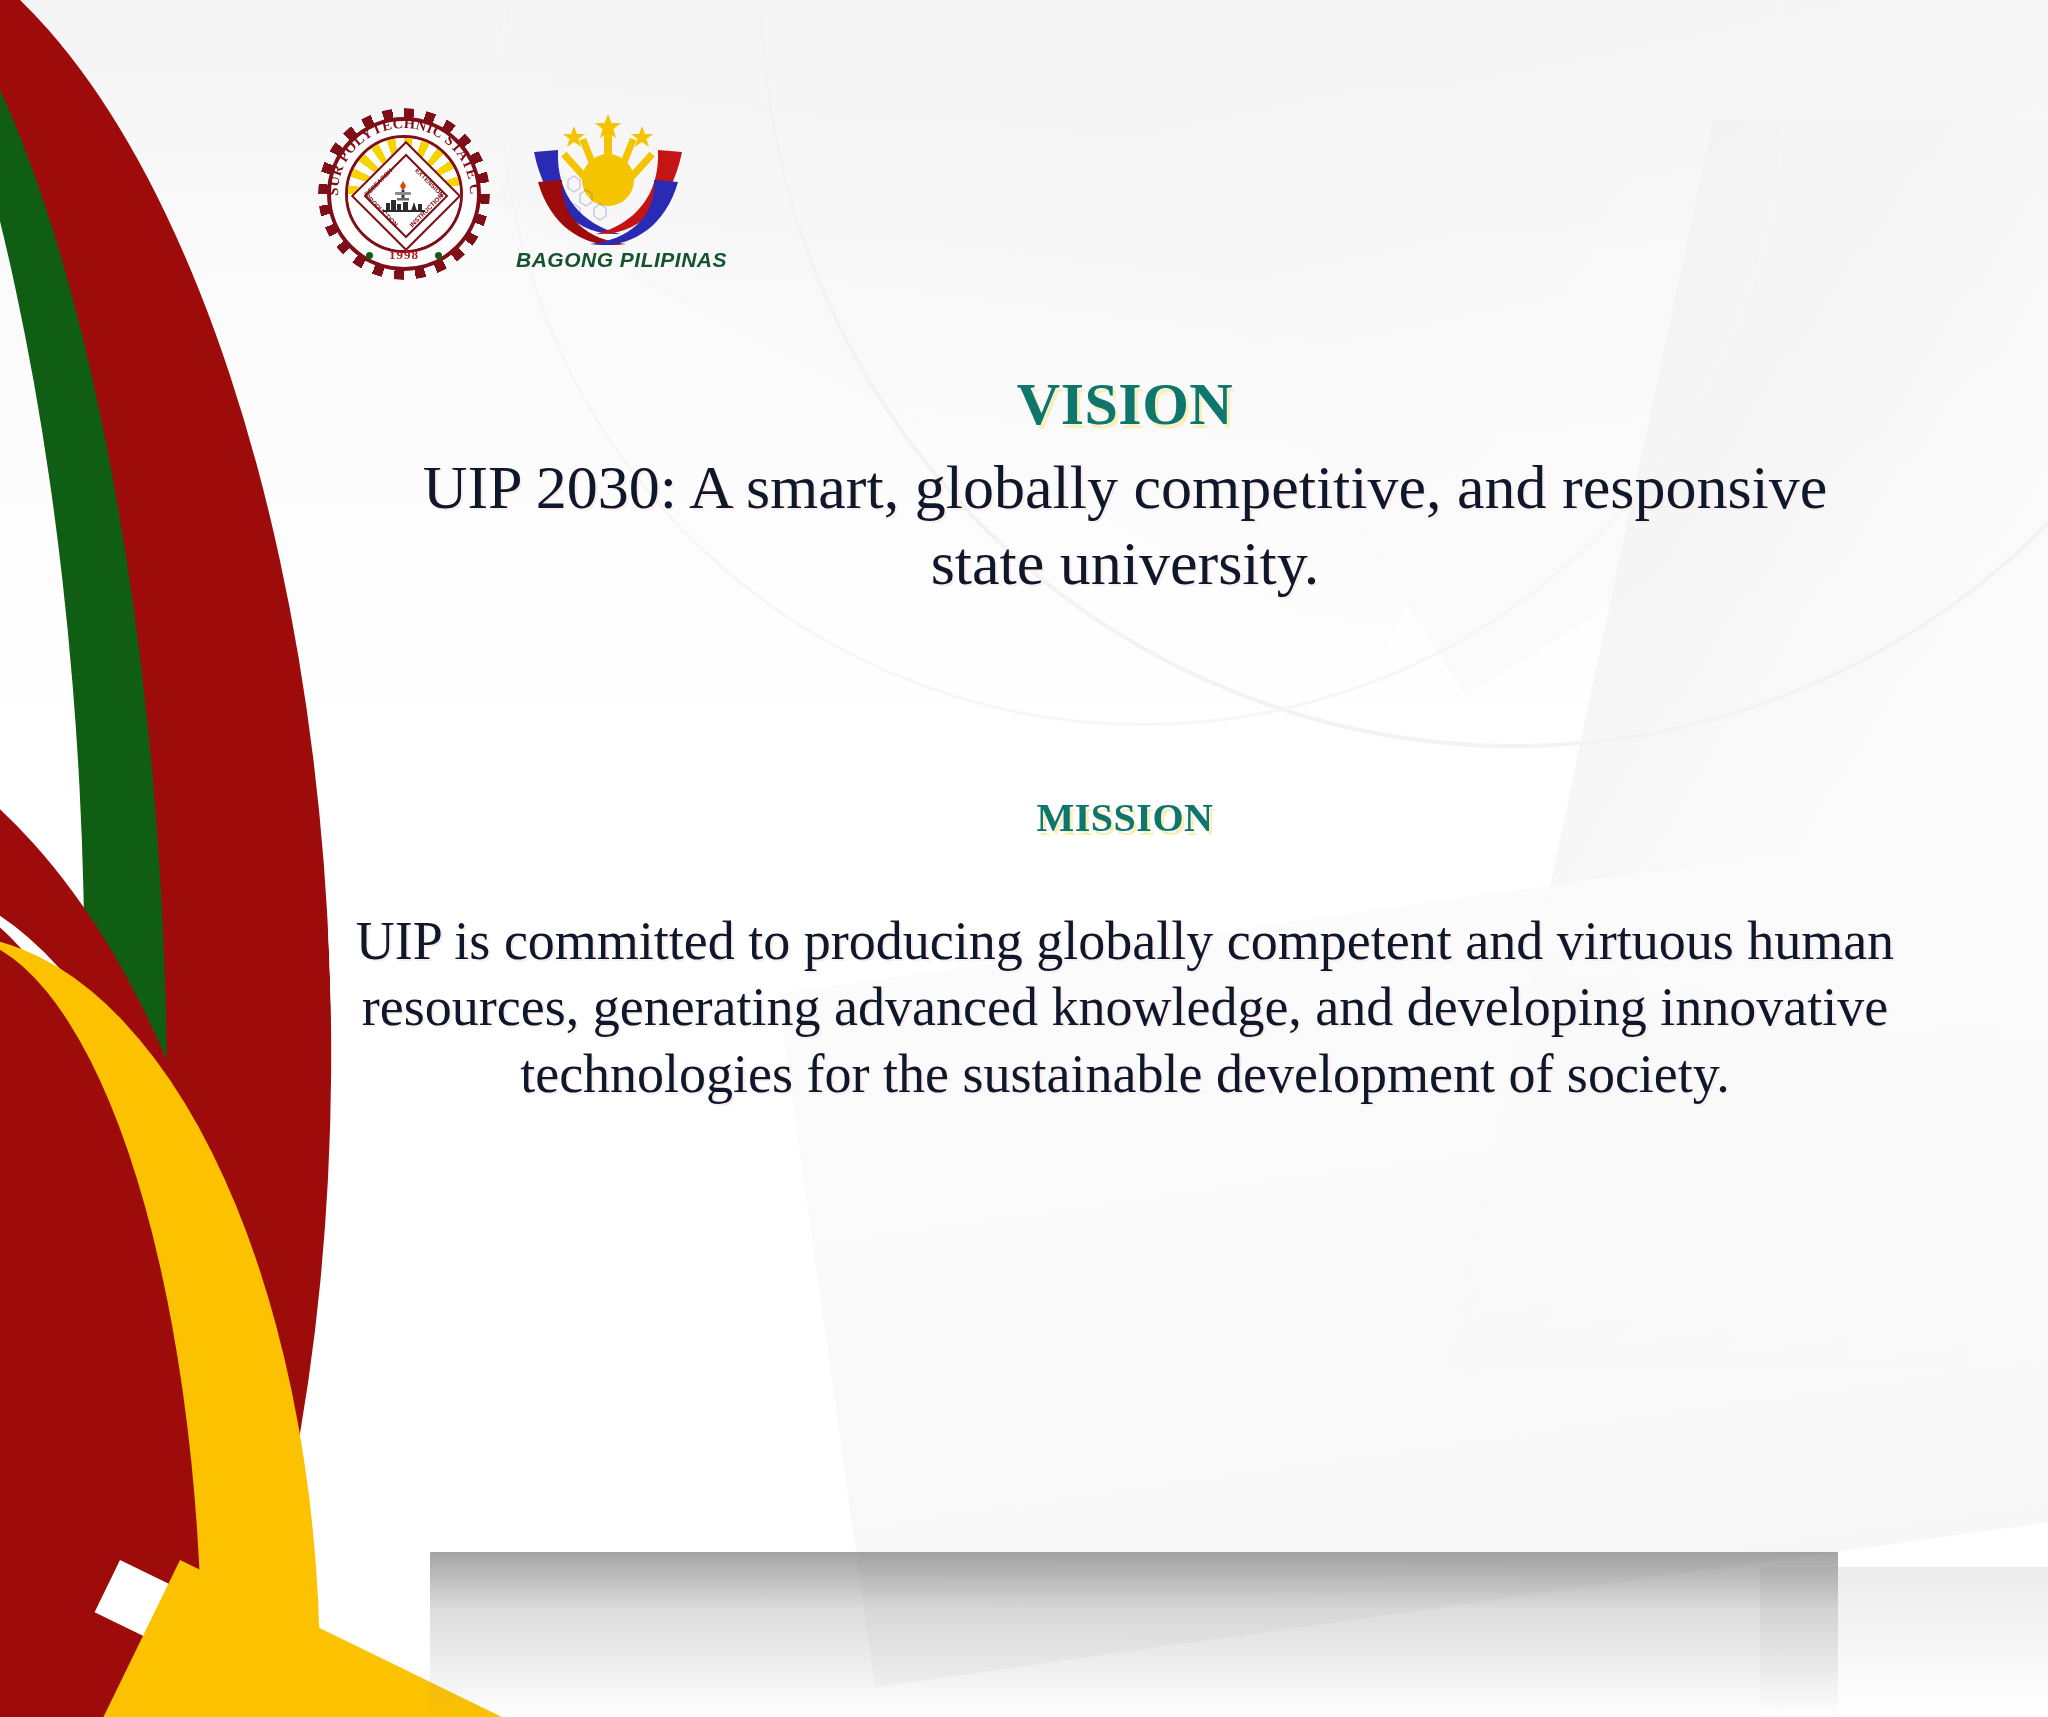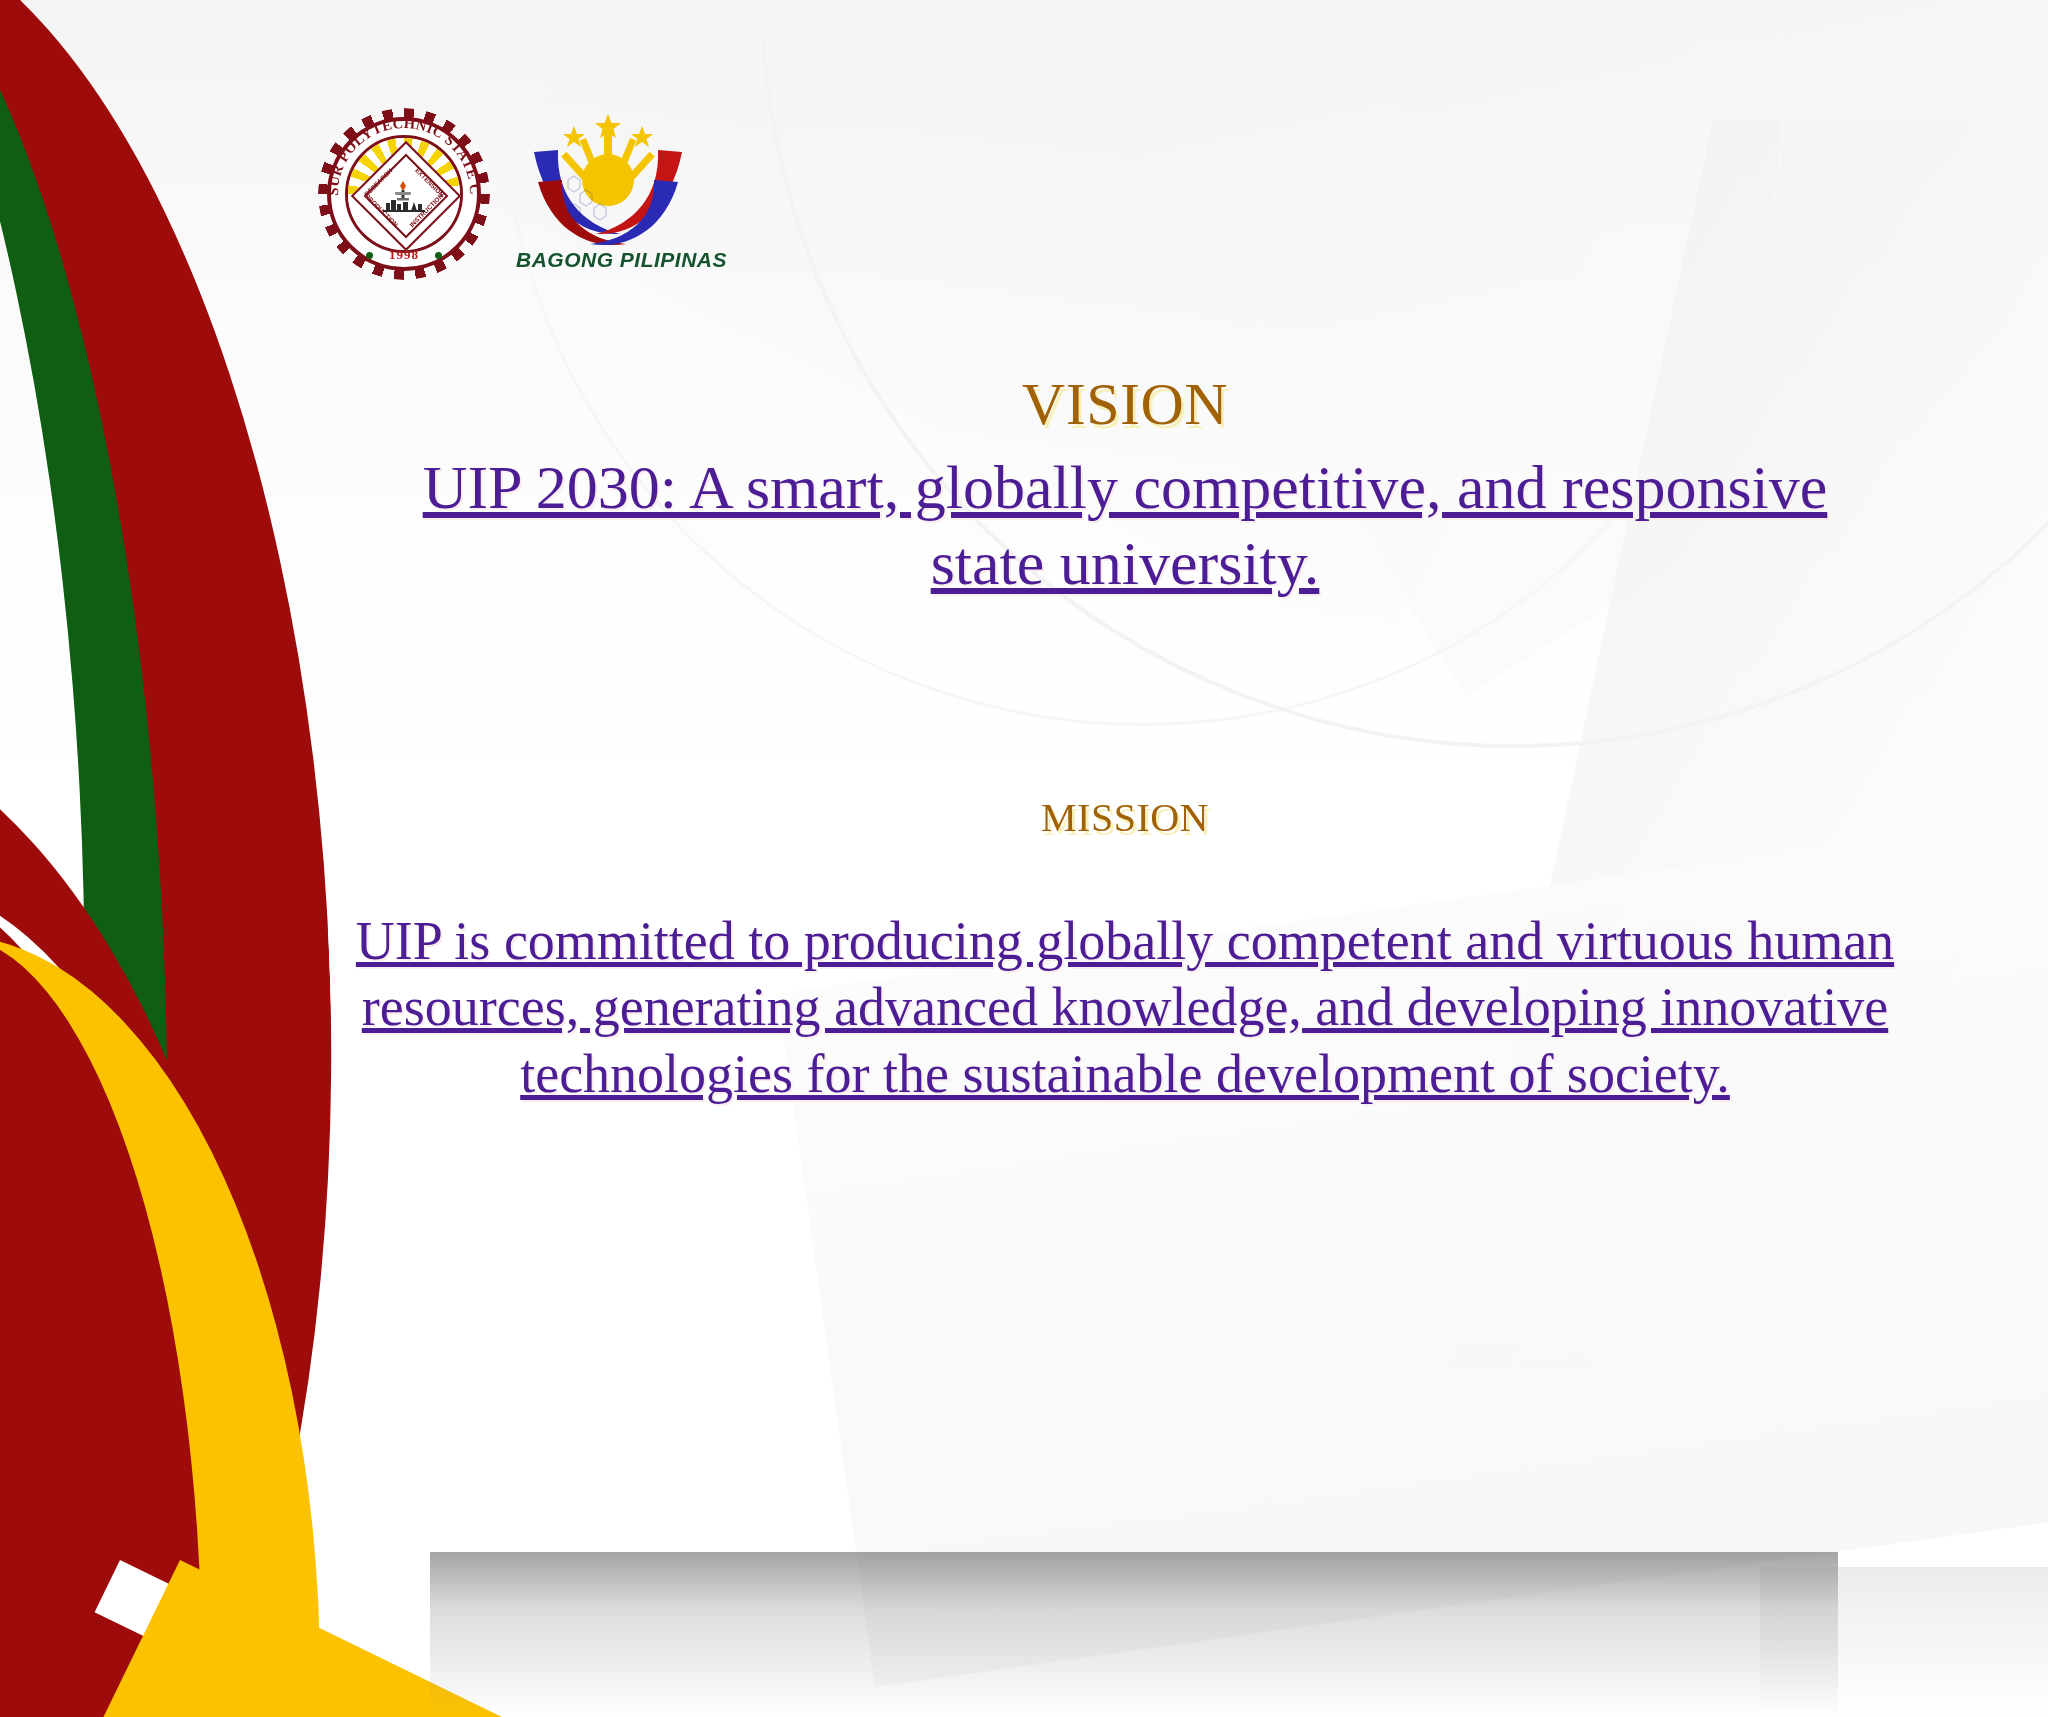--- a/index.html
+++ b/index.html
@@ -291,42 +291,41 @@
 
   
   .content {
     position: absolute;
     left: 300px; top: 0;
     width: 1650px;
     text-align: center;
   }
   .heading {
     font-family: "Liberation Serif", serif;
-    font-weight: normal;
-    color: #a16207;
+    font-weight: bold;
+    color: #0f766e;
     text-shadow: 3px 4px 0 #f7f0bc;
     letter-spacing: .5px;
   }
   .heading.vision {
     position: absolute;
     left: 0; right: 0; top: 374px;
     font-size: 60px;
     line-height: 1;
   }
   .heading.mission {
     position: absolute;
     left: 0; right: 0; top: 798px;
     font-size: 40px;
     line-height: 1;
   }
   .body-text {
     font-family: "Liberation Serif", serif;
-    color: #4c1d95;
+    color: #0f172a;
     text-shadow: 2px 2px 0 rgba(250,235,235,.9);
-    text-decoration: underline;
   }
   .body-text.vision-body {
     position: absolute;
     left: 120px; right: 120px; top: 450px;
     font-size: 62px;
     line-height: 1.22;
   }
   .body-text.mission-body {
     position: absolute;
     left: 20px; right: 20px; top: 908px;

